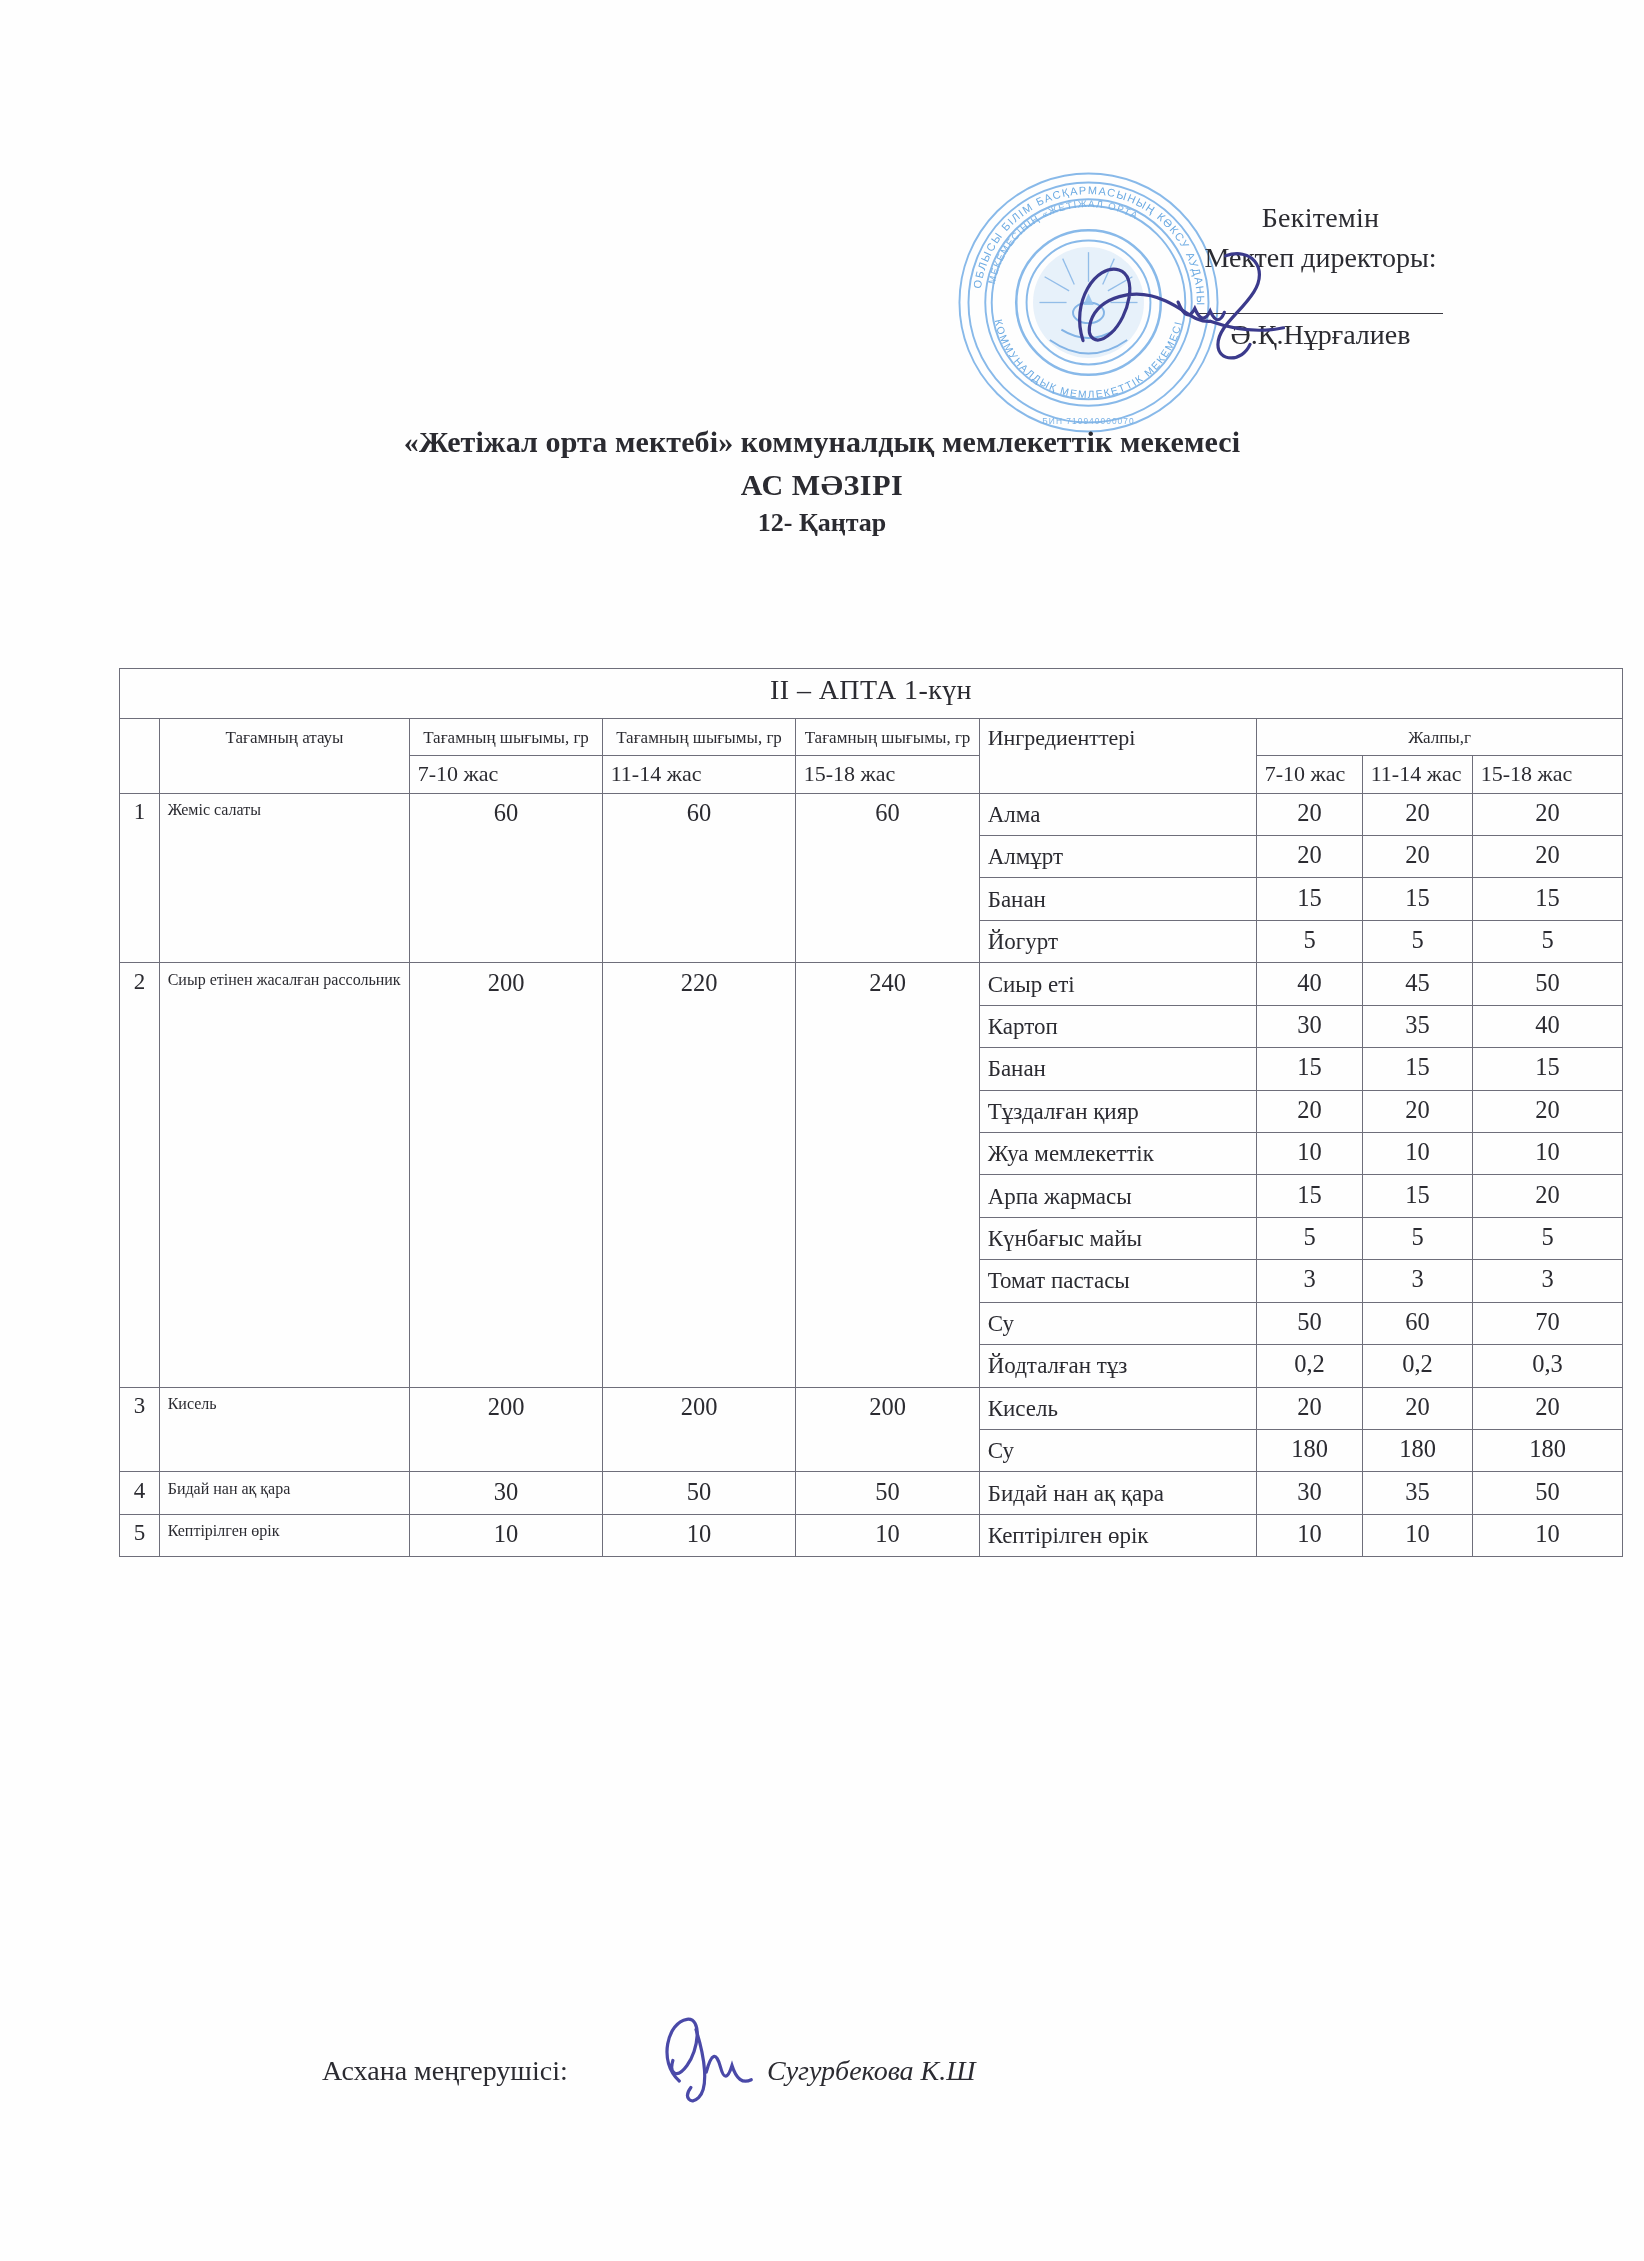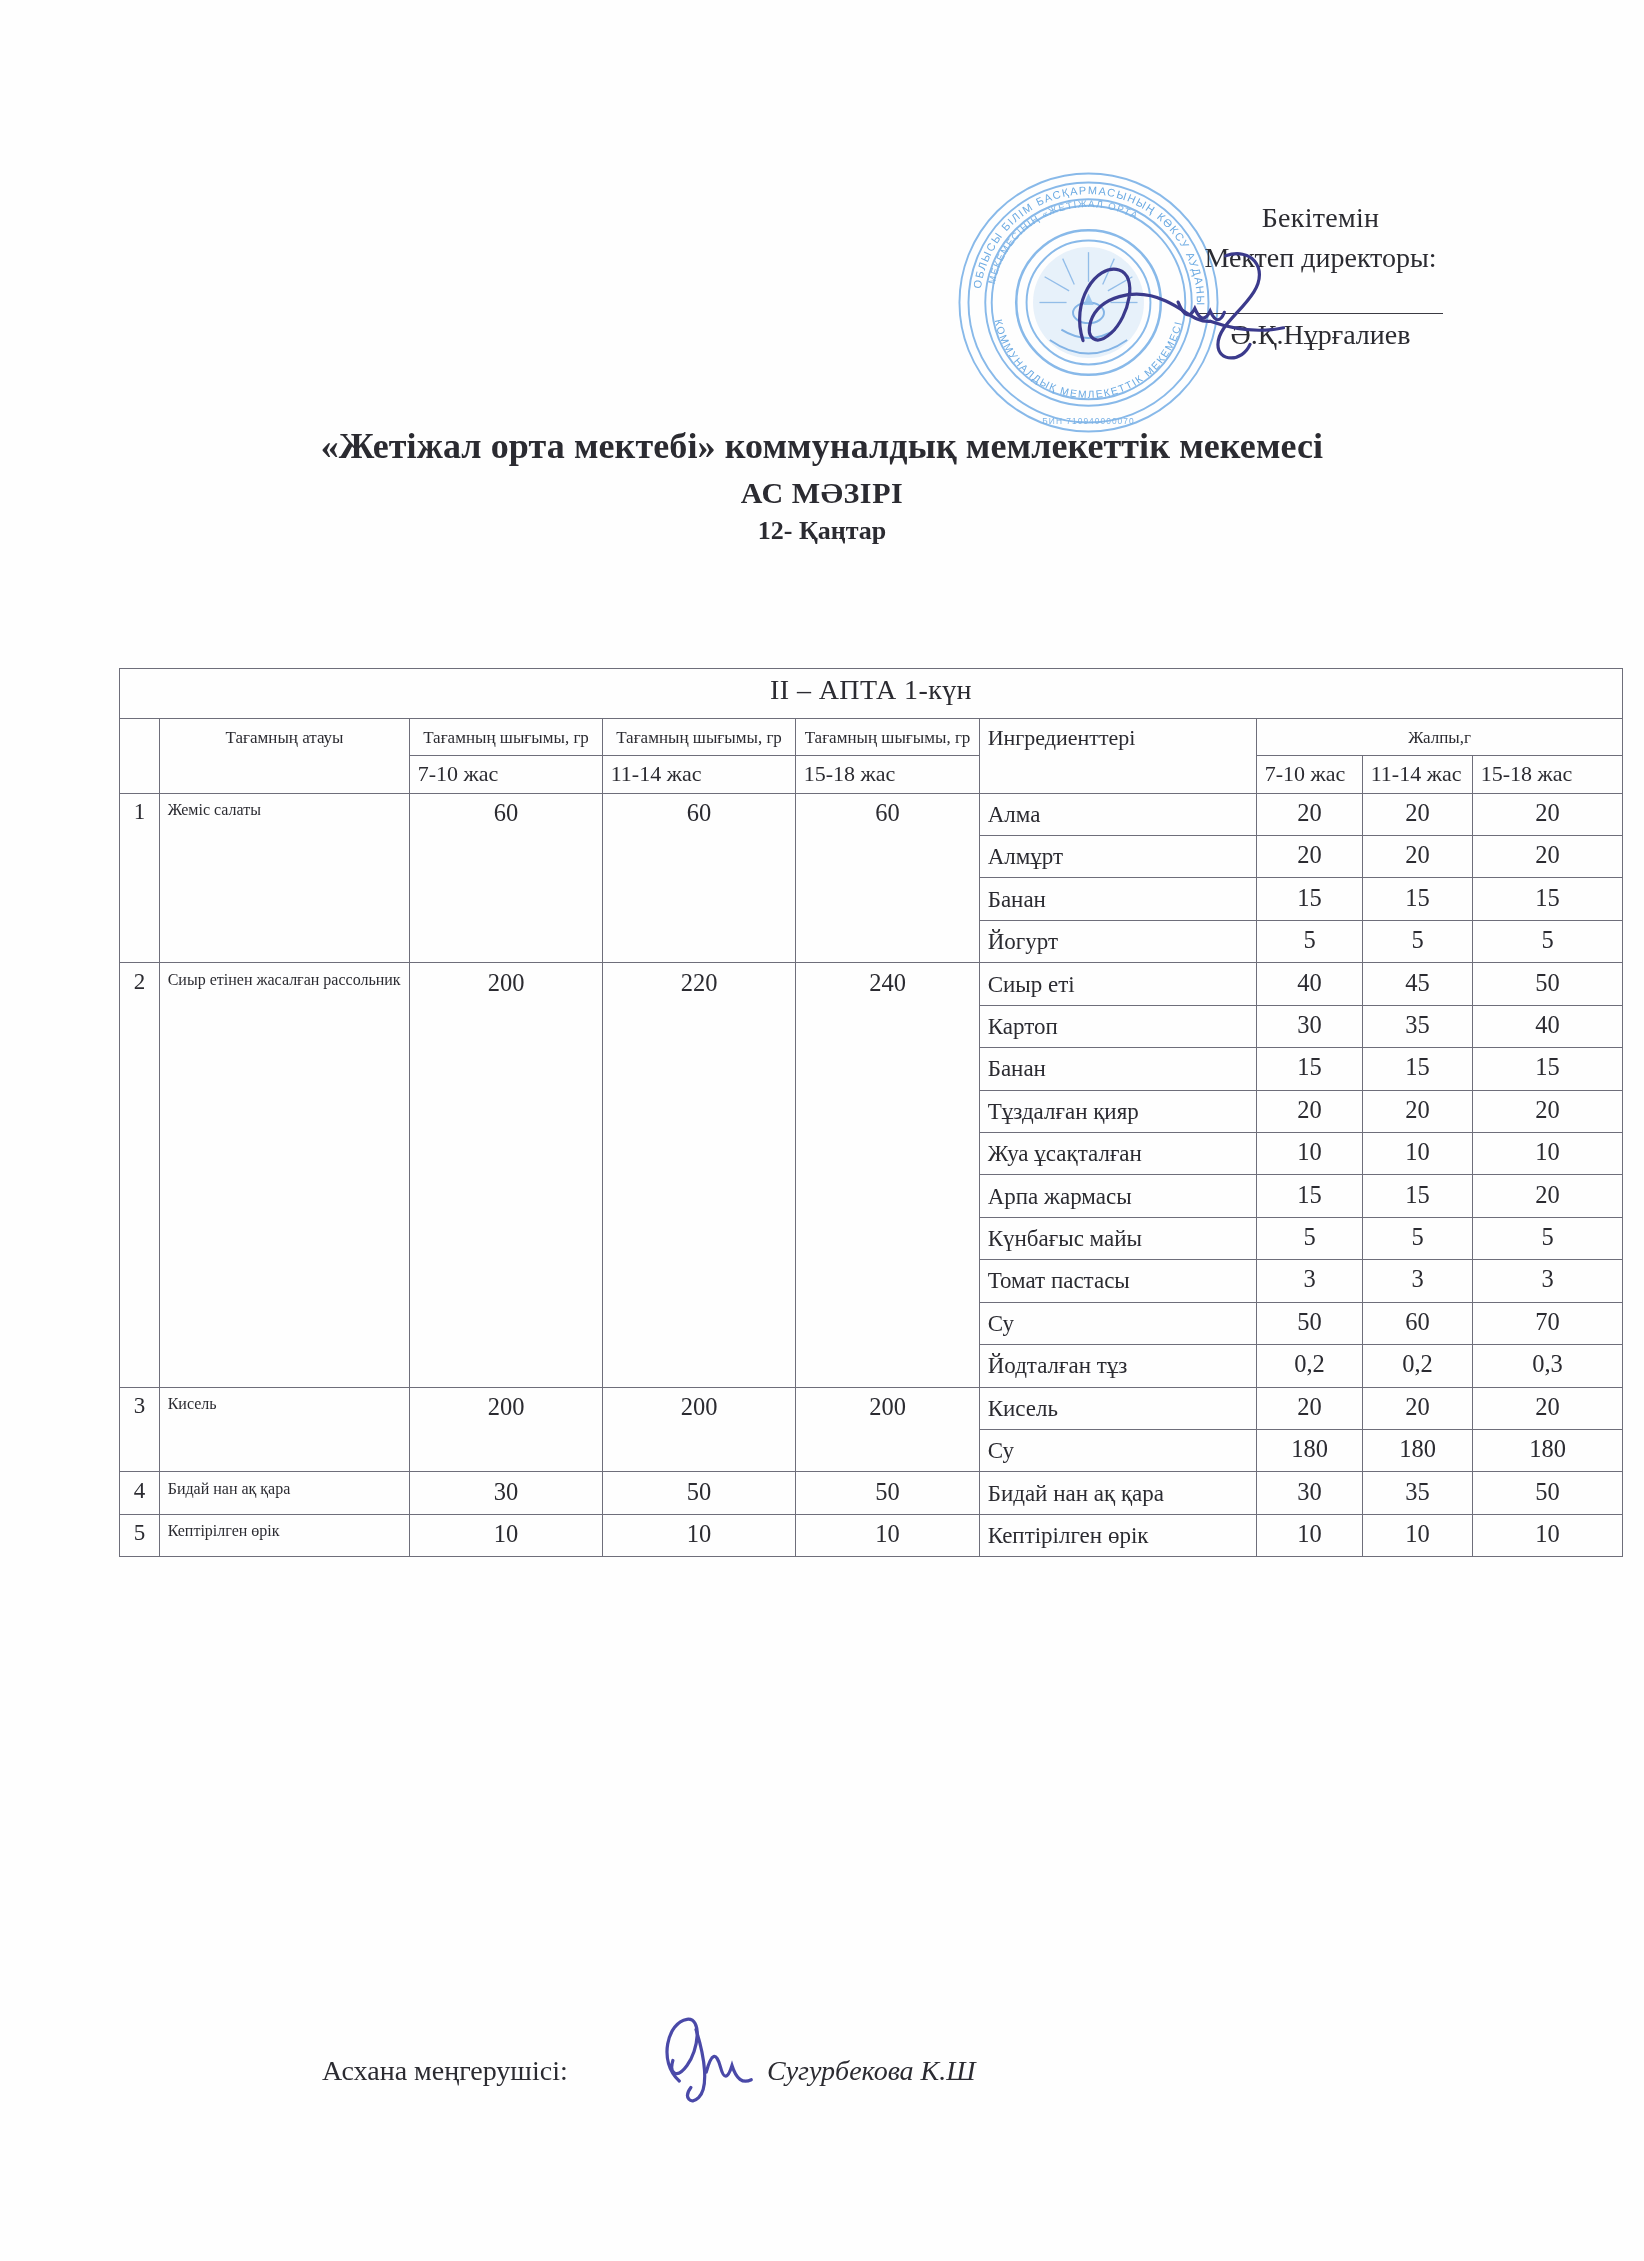--- a/index.html
+++ b/index.html
@@ -31,21 +31,21 @@
   
   .dir-sign{
     position:absolute;left:1057px;top:225px;width:309px;height:167px;z-index:6;
     pointer-events:none;
   }
 
   
   .doc-titles{
     position:absolute;left:0;top:425px;width:1644px;text-align:center;z-index:5;
   }
-  .doc-titles .t1{font-size:36px;font-weight:bold;letter-spacing:0.1px;}
+  .doc-titles .t1{font-size:30px;font-weight:bold;letter-spacing:0.1px;}
   .doc-titles .t2{font-size:30px;font-weight:bold;margin-top:7.7px;}
   .doc-titles .t3{font-size:30px;font-weight:bold;margin-top:9px;letter-spacing:0.6px;}
   .doc-titles .t4{font-size:26px;font-weight:bold;margin-top:9px;}
   .doc-titles .t5{font-size:26px;font-weight:bold;margin-top:6.4px;}
 
   
   table.menu{
     position:absolute;left:119px;top:668px;width:1503px;
     border-collapse:collapse;table-layout:fixed;
     font-size:23px;z-index:2;background:transparent;
@@ -254,21 +254,21 @@
           <td class="qty">15</td>
           <td class="qty">15</td>
         </tr>
         <tr>
           <td class="ing">Тұздалған қияр</td>
           <td class="qty">20</td>
           <td class="qty">20</td>
           <td class="qty">20</td>
         </tr>
         <tr>
-          <td class="ing">Жуа ұсақталған</td>
+          <td class="ing">Жуа мемлекеттік</td>
           <td class="qty">10</td>
           <td class="qty">10</td>
           <td class="qty">10</td>
         </tr>
         <tr>
           <td class="ing">Арпа жармасы</td>
           <td class="qty">15</td>
           <td class="qty">15</td>
           <td class="qty">20</td>
         </tr>

